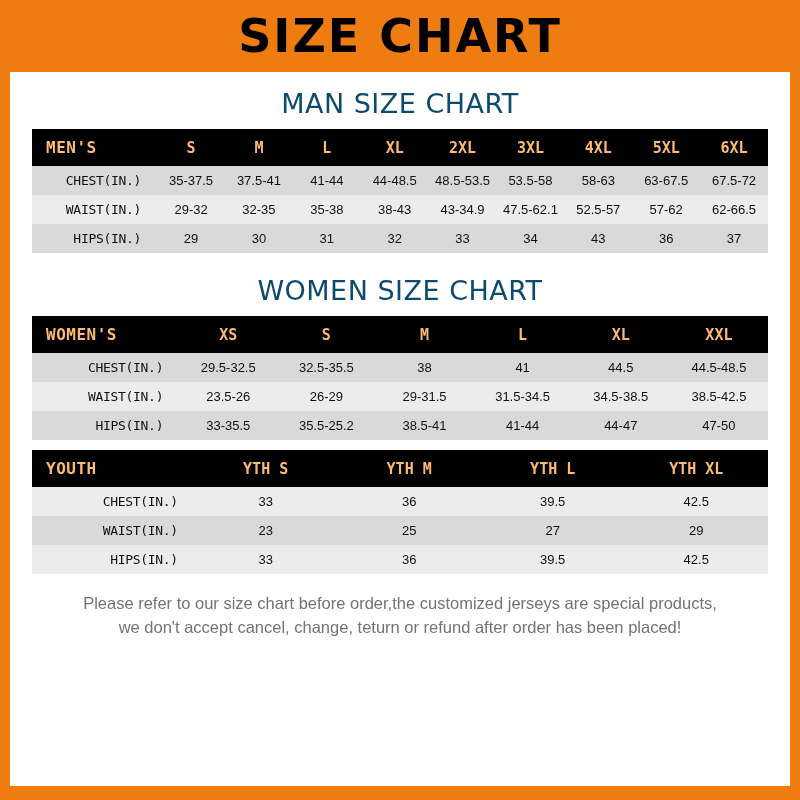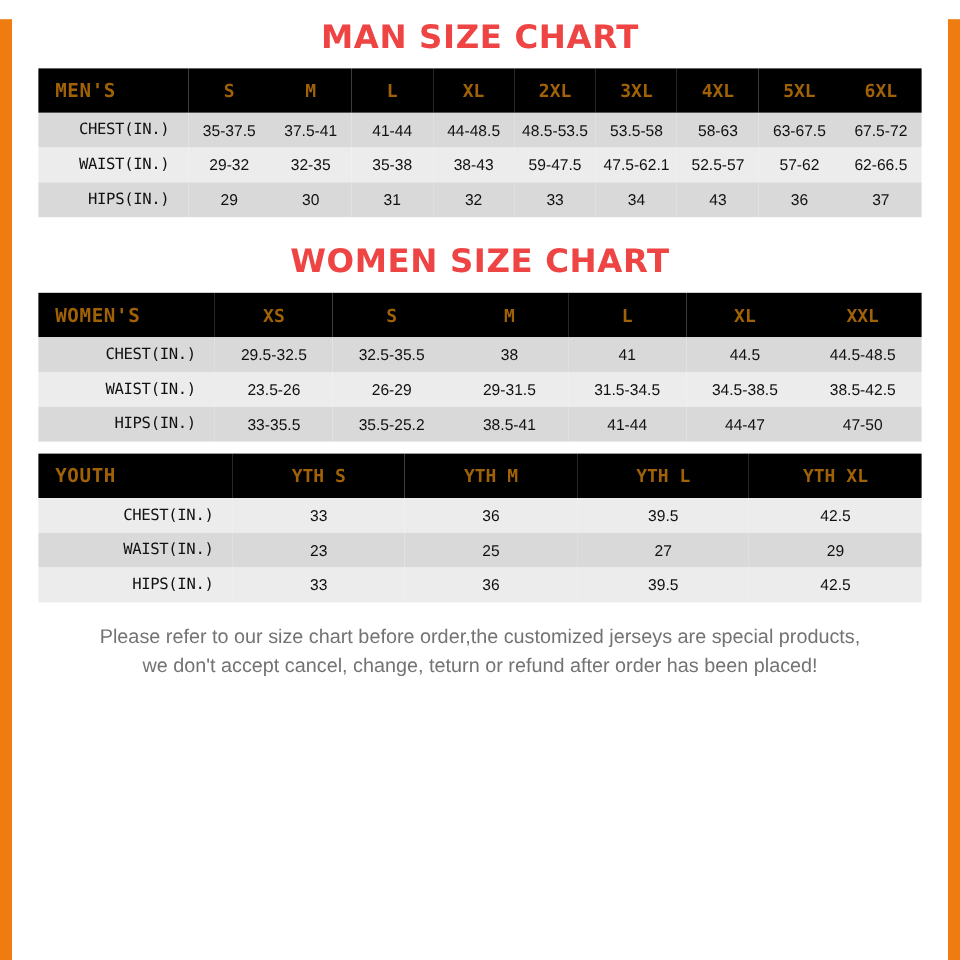--- a/index.html
+++ b/index.html
@@ -34,41 +34,41 @@
     letter-spacing: 2px;
     color: #000;
     line-height: 1;
   }
   .content {
     padding: 0 22px;
   }
   .section-title {
     text-align: center;
     font-family: "DejaVu Sans", sans-serif;
-    font-weight: bold;
+    font-weight: normal;
     font-size: 27px;
-    color: #ef4444;
+    color: #0c4a6e;
     letter-spacing: 0.5px;
   }
   .t-man { margin-top: 16px; }
   .t-women { margin-top: 22px; }
   .t-youth { margin-top: 24px; }
 
   table {
     width: 100%;
     border-collapse: collapse;
     table-layout: fixed;
   }
   table.men { margin-top: 10px; }
   table.women { margin-top: 10px; }
   table.youth { margin-top: 10px; padding-left: 32px; }
 
   thead tr {
     background: #000000;
-    color: #a16207;
+    color: #fdba74;
   }
   thead th {
     font-family: "DejaVu Sans Mono", monospace;
     font-weight: bold;
     font-size: 15px;
     padding: 9px 2px;
     text-align: center;
   }
   thead th.rowhead {
     text-align: left;
@@ -113,20 +113,23 @@
     bottom: 0;
     height: 14px;
     background: #ef7c10;
   }
 </style>
 </head>
 <body>
 
 <div class="page">
 
+  <div class="banner">
+    <div class="banner-title">SIZE CHART</div>
+  </div>
 
   <div class="content">
 
     <div class="section-title t-man">MAN SIZE CHART</div>
     <table class="men">
       <thead>
         <tr>
           <th class="rowhead">MEN'S</th>
           <th>S</th>
           <th>M</th>
@@ -151,21 +154,21 @@
           <td>58-63</td>
           <td>63-67.5</td>
           <td>67.5-72</td>
         </tr>
         <tr class="even">
           <td class="rowhead">WAIST(IN.)</td>
           <td>29-32</td>
           <td>32-35</td>
           <td>35-38</td>
           <td>38-43</td>
-          <td>59-47.5</td>
+          <td>43-34.9</td>
           <td>47.5-62.1</td>
           <td>52.5-57</td>
           <td>57-62</td>
           <td>62-66.5</td>
         </tr>
         <tr class="odd">
           <td class="rowhead">HIPS(IN.)</td>
           <td>29</td>
           <td>30</td>
           <td>31</td>

